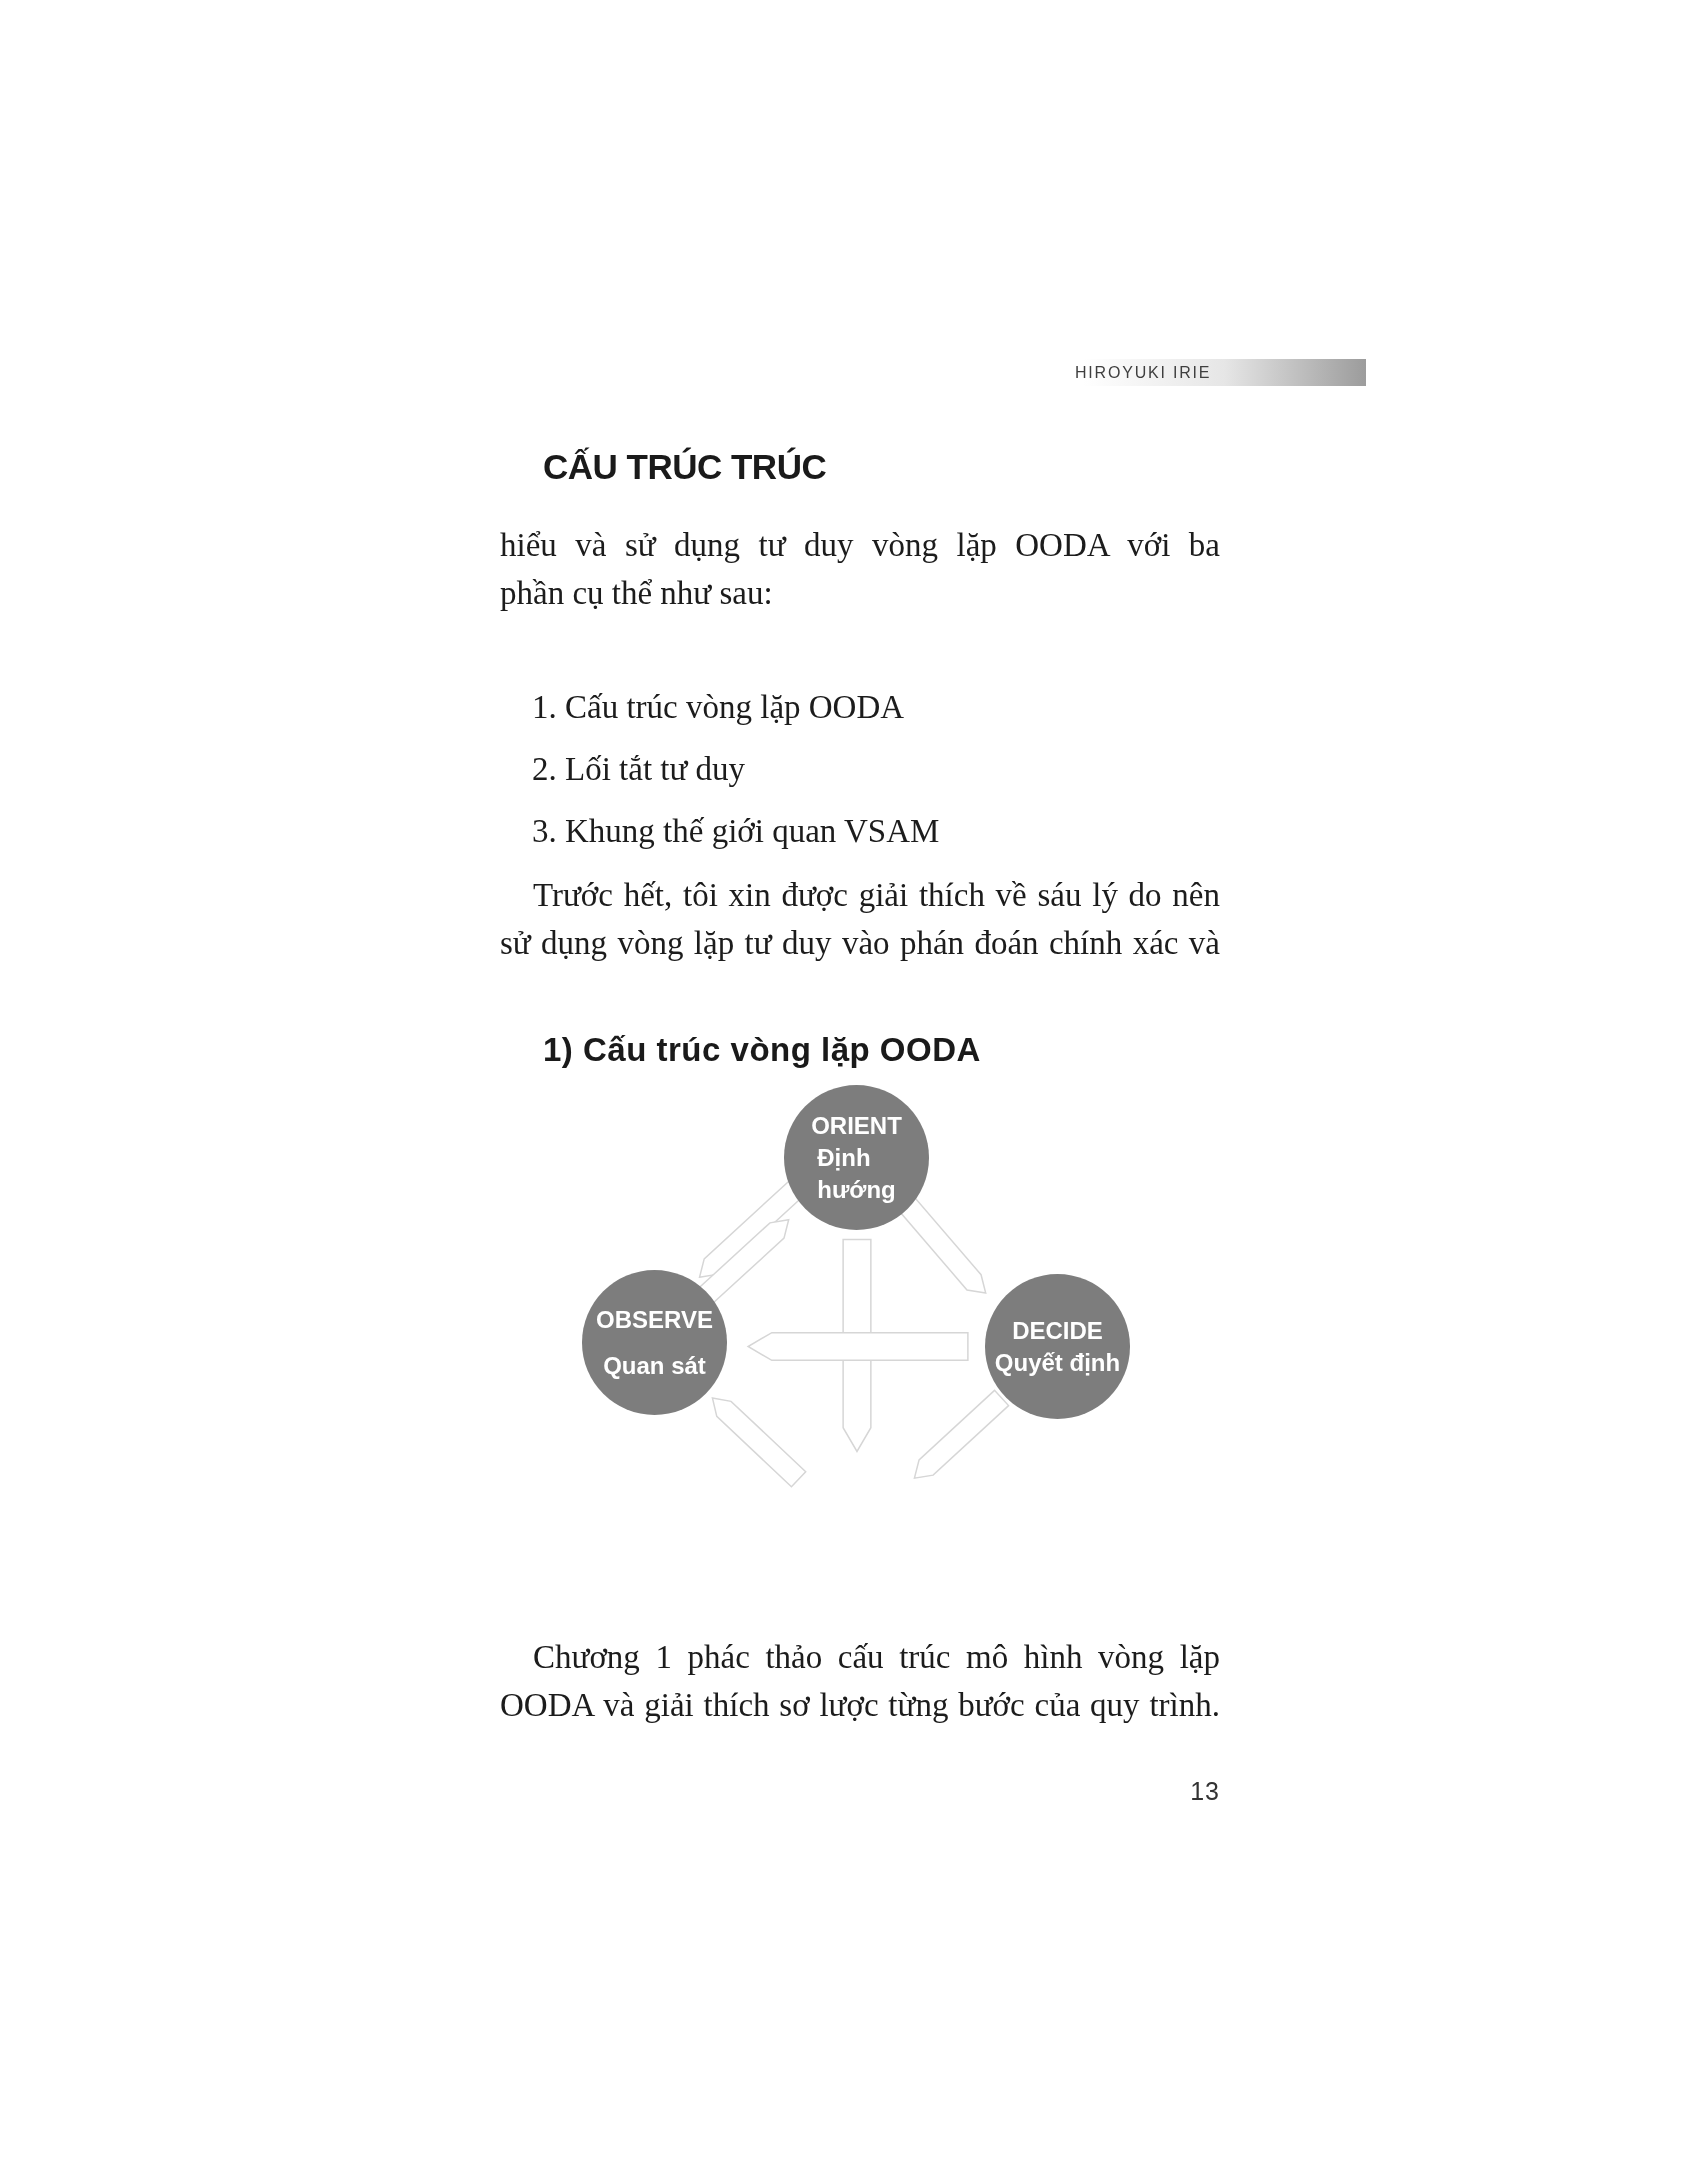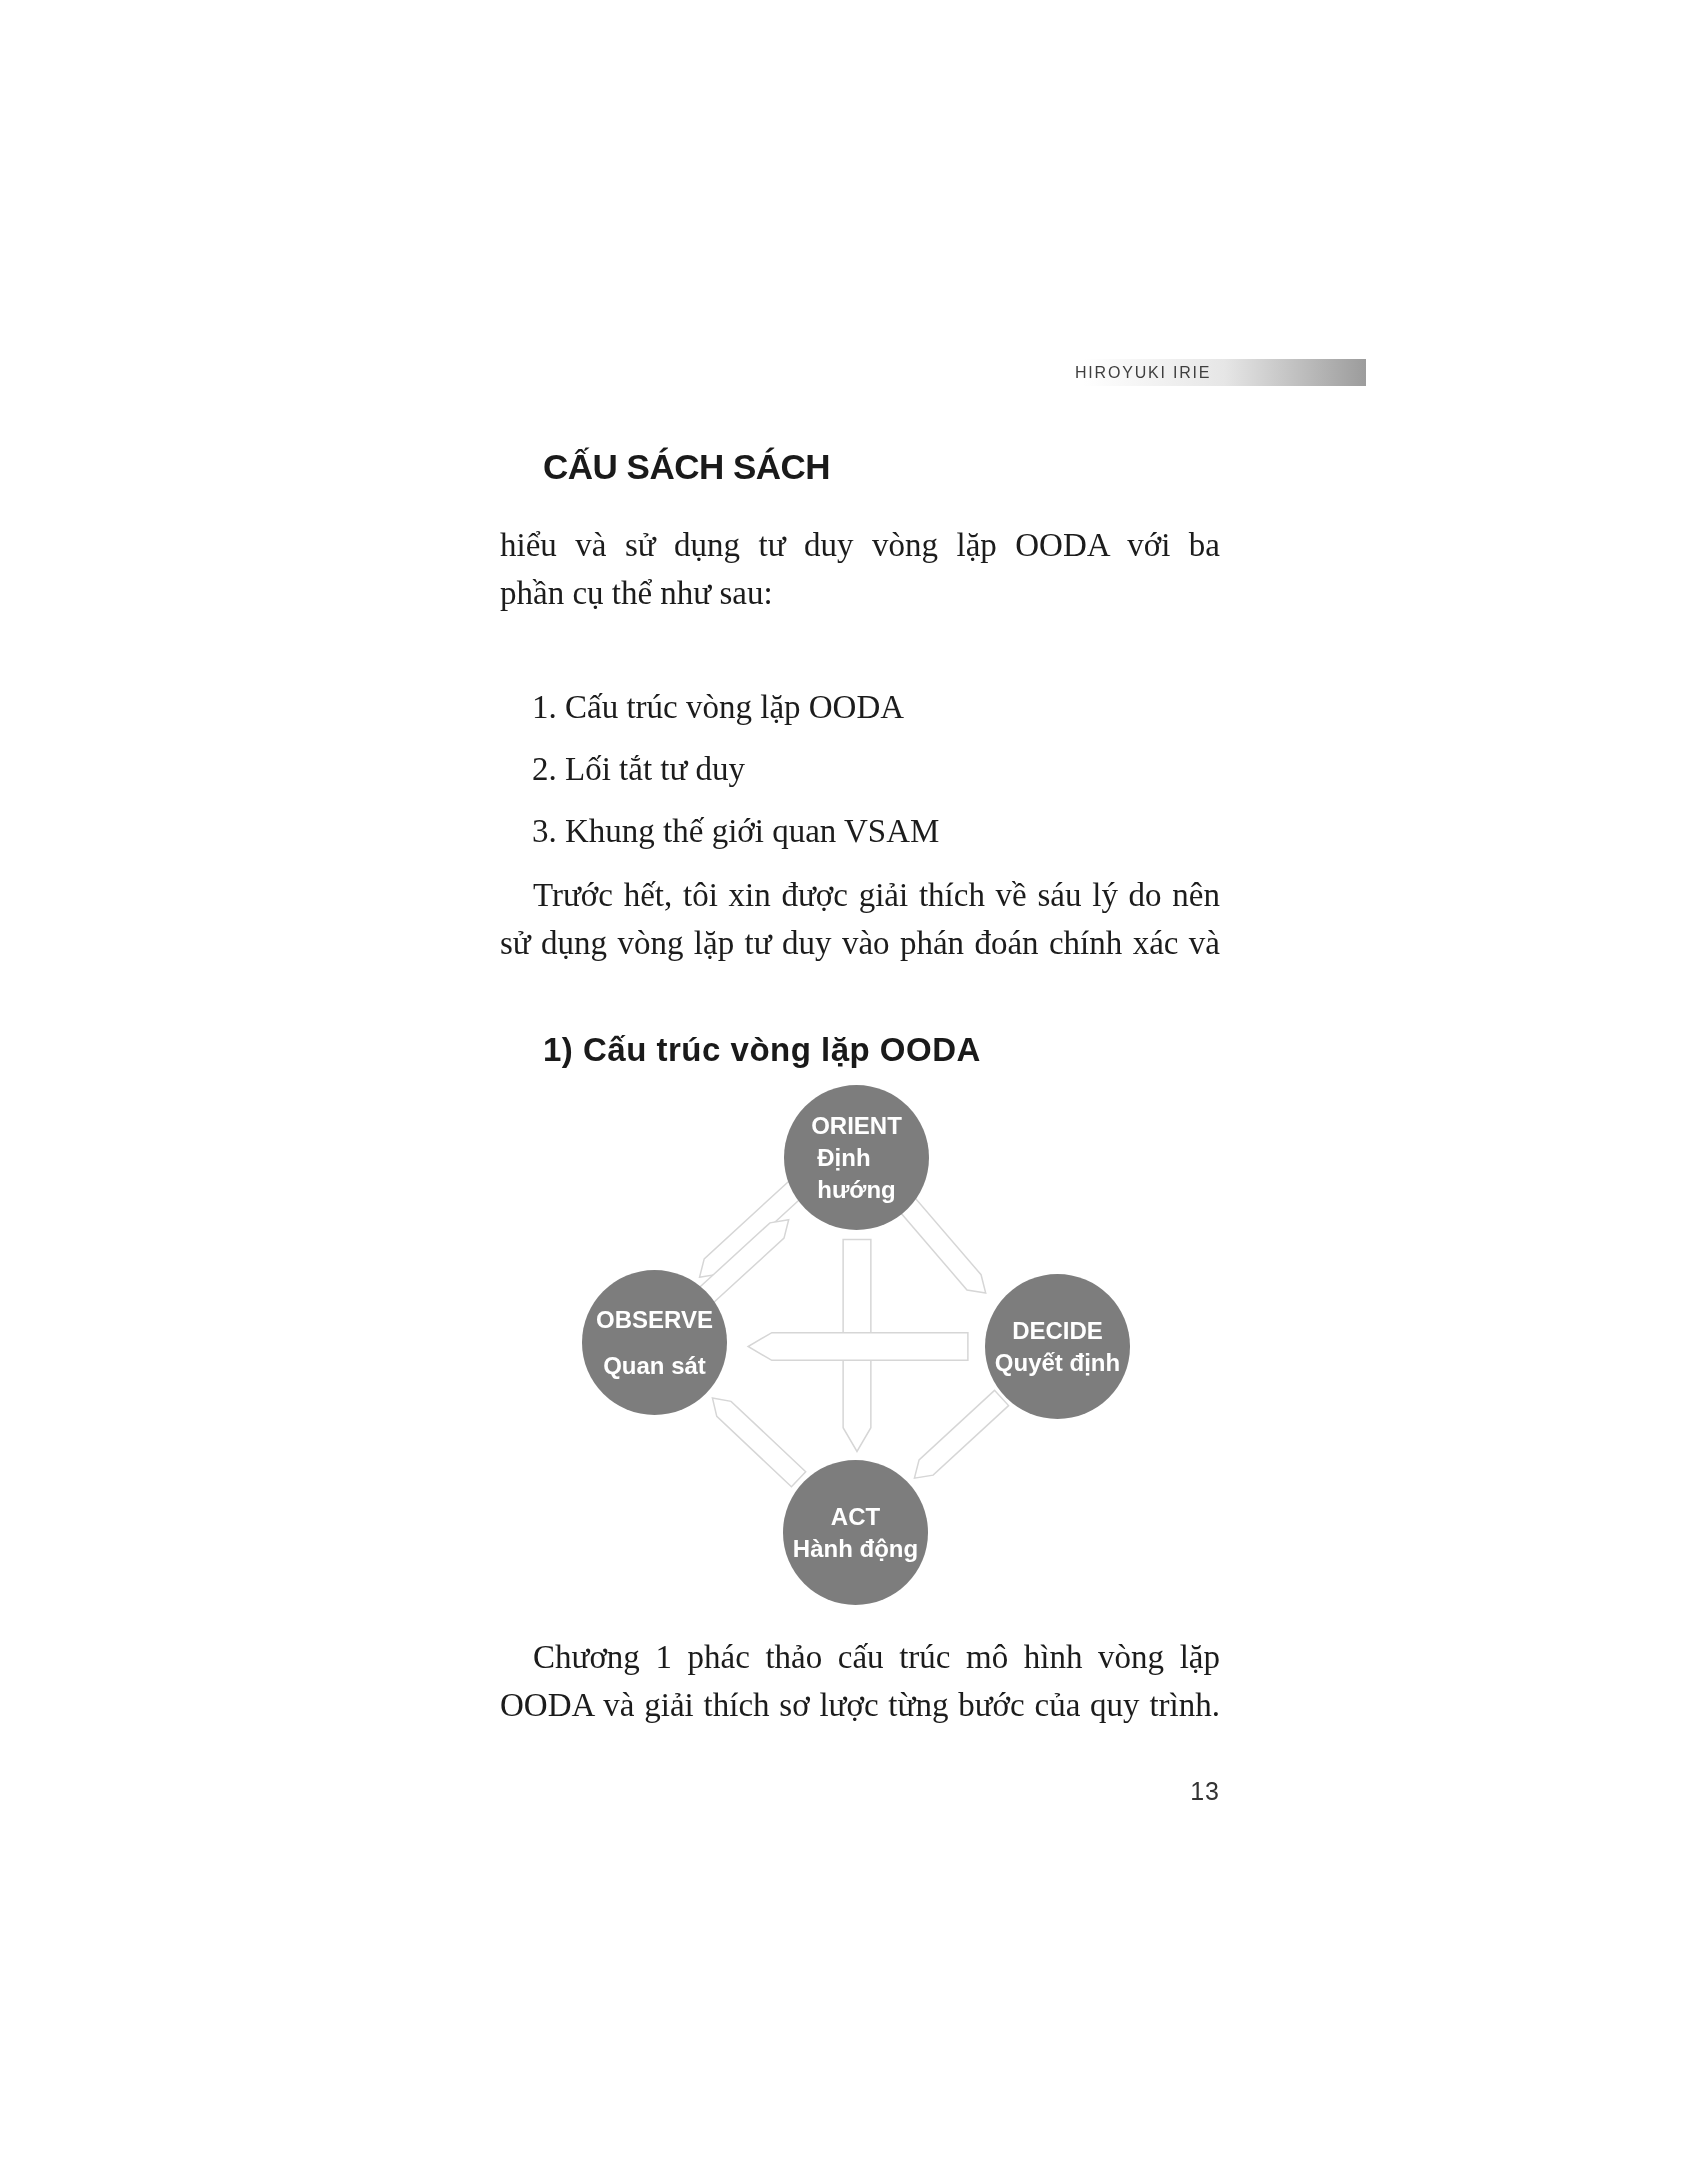--- a/index.html
+++ b/index.html
@@ -73,21 +73,21 @@
 </style>
 </head>
 <body>
 
 <div class="page">
 
   <div class="abs header-band">
     <span class="author">HIROYUKI IRIE</span>
   </div>
 
-  <h1 class="abs title">CẤU SÁCH SÁCH</h1>
+  <h1 class="abs title">CẤU TRÚC TRÚC</h1>
 
   <div class="abs para" style="top:521px;">
     <div class="pline">hiểu và sử dụng tư duy vòng lặp OODA với ba</div>
     <div class="pline lastleft">phần cụ thể như sau:</div>
   </div>
 
   <div class="abs nlist" style="top:683px;">
     <div class="list-item">1. Cấu trúc vòng lặp OODA</div>
     <div class="list-item">2. Lối tắt tư duy</div>
     <div class="list-item">3. Khung thế giới quan VSAM</div>
@@ -126,24 +126,20 @@
 hướng</span>
     </div>
     <div class="node node-observe">
       <span class="en">OBSERVE</span>
       <span class="vi">Quan sát</span>
     </div>
     <div class="node node-decide">
       <span class="en">DECIDE</span>
       <span class="vi">Quyết định</span>
     </div>
-    <div class="node node-act">
-      <span class="en">ACT</span>
-      <span class="vi">Hành động</span>
-    </div>
   </div>
 
   <div class="abs para" style="top:1633px;">
     <div class="pline indent">Chương 1 phác thảo cấu trúc mô hình vòng lặp</div>
     <div class="pline">OODA và giải thích sơ lược từng bước của quy trình.</div>
   </div>
 
   <div class="abs page-number">13</div>
 
 </div>

